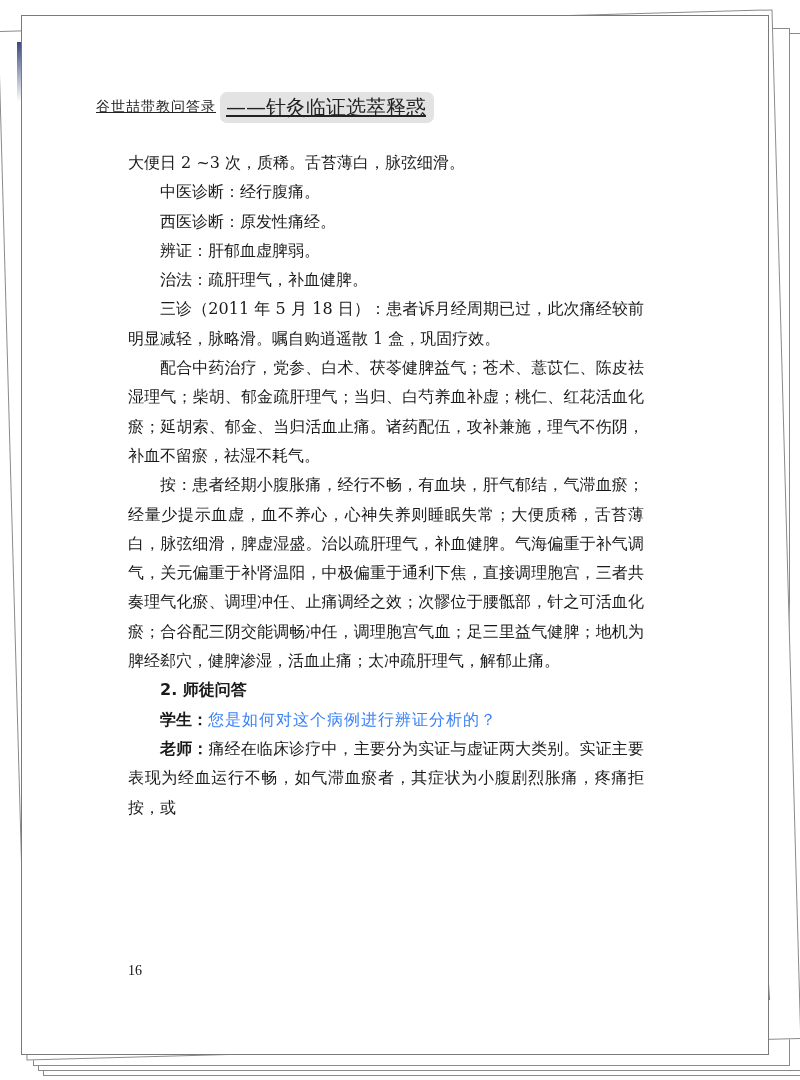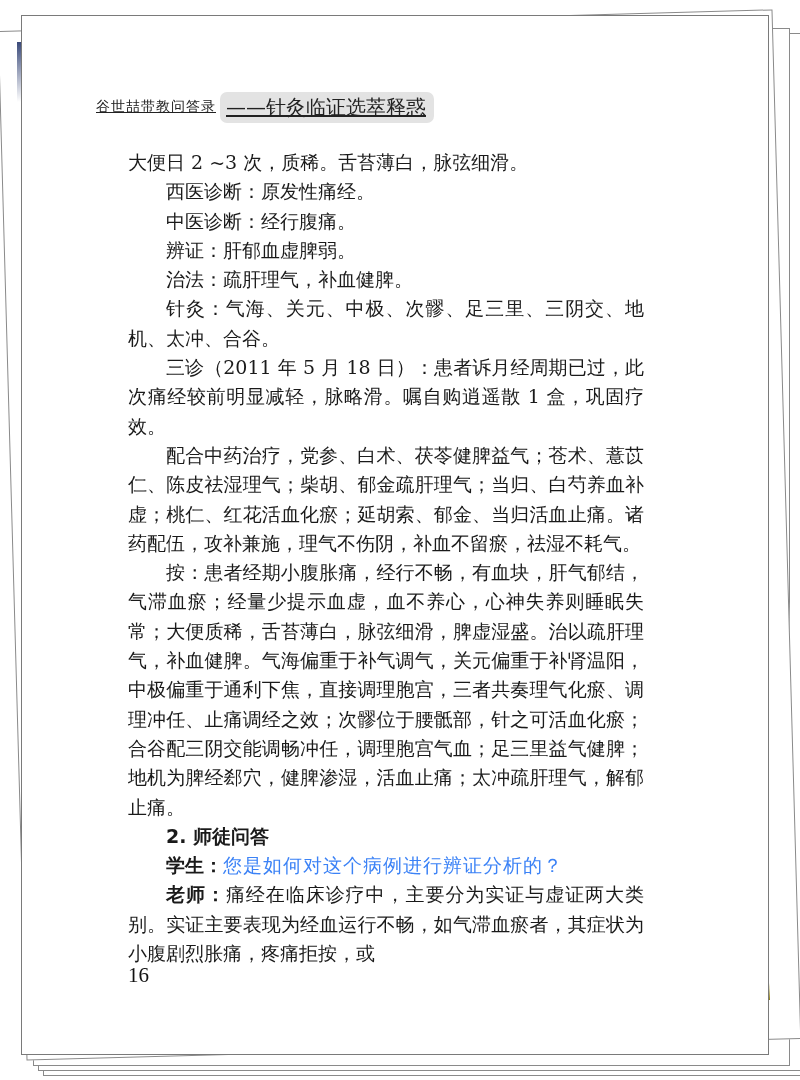--- a/index.html
+++ b/index.html
@@ -19,32 +19,32 @@
   }
   .running-head .book-title { letter-spacing: 1px; }
   .running-head .subtitle-box {
     margin-left: 4px; background: #e3e3e3; border-radius: 7px;
     padding: 2px 8px 2px 6px; font-family: "DejaVu Sans", sans-serif;
     font-size: 20px; color: #222;
   }
 
   .body-text {
     position: absolute; left: 128px; top: 148px; width: 516px;
-    font-family: "DejaVu Serif", serif; font-size: 19px; color: #1a1a1a;
+    font-family: "DejaVu Serif", serif; font-size: 16px; color: #1a1a1a;
     line-height: 29.3px; text-align: justify;
   }
   .body-text p { margin: 0; text-indent: 2em; }
   .body-text p.noindent { text-indent: 0; }
   .body-text .section-title { font-family: "DejaVu Sans", sans-serif; font-weight: bold; }
   .body-text .speaker { font-family: "DejaVu Sans", sans-serif; font-weight: bold; }
   .body-text .question { font-family: Liberation Serif, serif; color: #3b82f6; letter-spacing: 1px; }
 
   .page-number {
     position: absolute; left: 128px; top: 963px;
-    font-family: "Liberation Serif", serif; font-size: 21px; color: #111;
+    font-family: "Liberation Serif", serif; font-size: 14px; color: #111;
   }
 
   .yellow-sliver {
     position: absolute; right: 30px; top: 900px; width: 10px; height: 100px;
     background: linear-gradient(180deg, rgba(156,140,20,0) 0%, #9c8c14 60%, #8d7e12 100%);
     clip-path: polygon(0 0, 40% 0, 100% 100%, 0 100%);
   }
   .blue-sliver {
     position: absolute; left: 17px; top: 42px; width: 5px; height: 60px;
     background: linear-gradient(180deg, #3a4a7a 0%, rgba(58,74,122,0) 100%);
@@ -62,25 +62,24 @@
 
 <div class="page"></div>
 
 <div class="running-head">
   <span class="book-title">谷世喆带教问答录</span>
   <span class="subtitle-box">——针灸临证选萃释惑</span>
 </div>
 
 <div class="body-text">
   <p class="noindent">大便日 2 ~3 次，质稀。舌苔薄白，脉弦细滑。</p>
+  <p>中医诊断：经行腹痛。</p>
   <p>西医诊断：原发性痛经。</p>
-  <p>中医诊断：经行腹痛。</p>
   <p>辨证：肝郁血虚脾弱。</p>
   <p>治法：疏肝理气，补血健脾。</p>
-  <p>针灸：气海、关元、中极、次髎、足三里、三阴交、地机、太冲、合谷。</p>
   <p>三诊（2011 年 5 月 18 日）：患者诉月经周期已过，此次痛经较前明显减轻，脉略滑。嘱自购逍遥散 1 盒，巩固疗效。</p>
   <p>配合中药治疗，党参、白术、茯苓健脾益气；苍术、薏苡仁、陈皮祛湿理气；柴胡、郁金疏肝理气；当归、白芍养血补虚；桃仁、红花活血化瘀；延胡索、郁金、当归活血止痛。诸药配伍，攻补兼施，理气不伤阴，补血不留瘀，祛湿不耗气。</p>
   <p>按：患者经期小腹胀痛，经行不畅，有血块，肝气郁结，气滞血瘀；经量少提示血虚，血不养心，心神失养则睡眠失常；大便质稀，舌苔薄白，脉弦细滑，脾虚湿盛。治以疏肝理气，补血健脾。气海偏重于补气调气，关元偏重于补肾温阳，中极偏重于通利下焦，直接调理胞宫，三者共奏理气化瘀、调理冲任、止痛调经之效；次髎位于腰骶部，针之可活血化瘀；合谷配三阴交能调畅冲任，调理胞宫气血；足三里益气健脾；地机为脾经郄穴，健脾渗湿，活血止痛；太冲疏肝理气，解郁止痛。</p>
   <p class="section-title">2. 师徒问答</p>
   <p><span class="speaker">学生：</span><span class="question">您是如何对这个病例进行辨证分析的？</span></p>
   <p><span class="speaker">老师：</span><span>痛经在临床诊疗中，主要分为实证与虚证两大类别。实证主要表现为经血运行不畅，如气滞血瘀者，其症状为小腹剧烈胀痛，疼痛拒按，或</span></p>
 </div>
 
 <div class="page-number">16</div>
 

